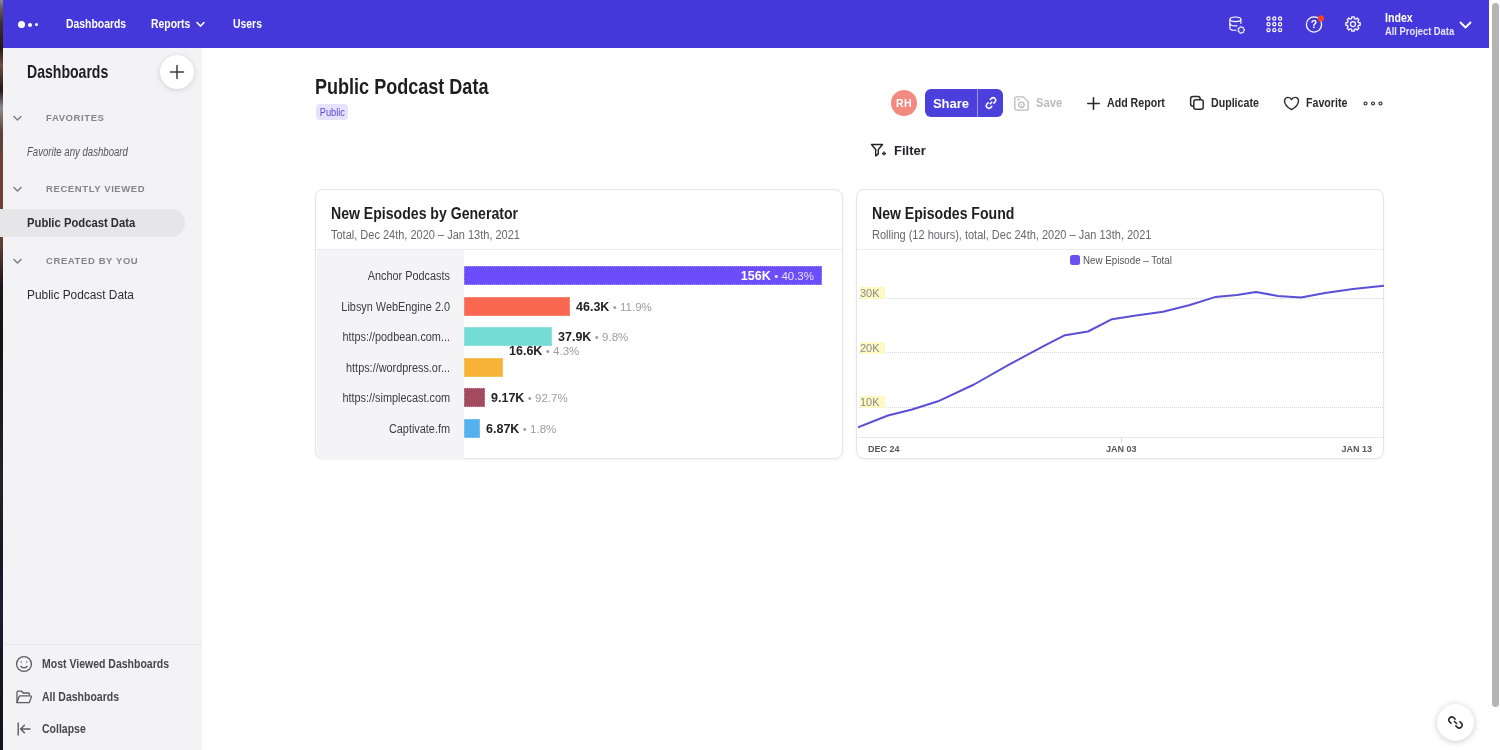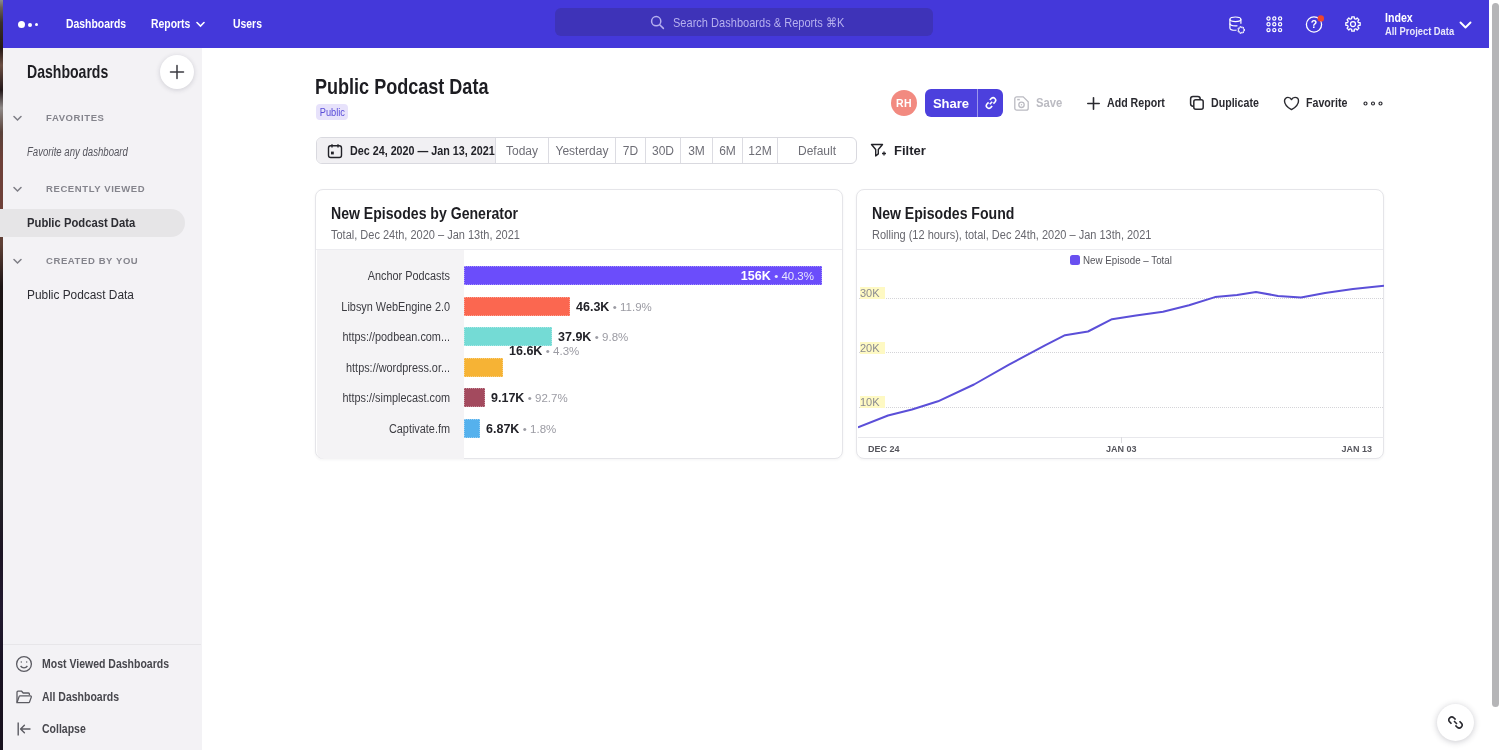--- a/index.html
+++ b/index.html
@@ -137,27 +137,20 @@
 <div id="nav">
   <div class="dot" style="left:18px;top:21px;width:7px;height:7px;"></div>
   <div class="dot" style="left:28px;top:22.5px;width:4px;height:4px;"></div>
   <div class="dot" style="left:34.5px;top:23px;width:3px;height:3px;"></div>
   <div class="navlink" style="left:66px;"><span class="sqz">Dashboards</span></div>
   <div class="navlink" style="left:151px;"><span class="sqz">Reports</span></div>
   <svg class="navicon" style="left:196px;top:21px;" width="9" height="7" viewBox="0 0 9 7">
       <path d="M1 1.5l3.5 3.5L8 1.5" stroke="#fff" stroke-width="1.6" fill="none" stroke-linecap="round"></path>
     </svg>
   <div class="navlink" style="left:233px;"><span class="sqz">Users</span></div>
-  <div id="search">
-    <svg width="15" height="15" viewBox="0 0 15 15">
-        <circle cx="6.2" cy="6.2" r="4.6" stroke="#b6b0ef" stroke-width="1.5" fill="none"></circle>
-        <path d="M9.7 9.7L13.4 13.4" stroke="#b6b0ef" stroke-width="1.5" stroke-linecap="round"></path>
-      </svg>
-    <span class="sqz">Search Dashboards &amp; Reports ⌘K</span>
-  </div>
 
   <svg class="navicon" style="left:1228px;top:16px;" width="18" height="18" viewBox="0 0 18 18" fill="none" stroke="#fff" stroke-width="1.2">
     <ellipse cx="7.4" cy="3.3" rx="5.5" ry="2.3"></ellipse>
     <path d="M1.9 3.3v8.6c0 1.3 2.45 2.35 5.5 2.35.35 0 .8-.01 1.1-.04M12.9 3.3v4.5"></path>
     <path d="M1.9 7.6c0 1.3 2.45 2.35 5.5 2.35.7 0 1.45-.06 2.1-.17"></path>
     <path d="M16.5 13.2 L16.5 14.8 L15.5 14.7 L15.1 15.4 L15.9 16.1 L14.7 17.1 L14.1 16.2 L13.3 16.4 L13.2 17.4 L11.7 17.1 L12.1 16.1 L11.4 15.6 L10.5 16.1 L9.9 14.8 L10.8 14.4 L10.8 13.6 L9.9 13.2 L10.5 11.9 L11.4 12.4 L12.1 11.9 L11.7 10.9 L13.2 10.6 L13.3 11.6 L14.1 11.8 L14.7 10.9 L15.9 11.9 L15.1 12.6 L15.5 13.3 Z" stroke-width="1" stroke-linejoin="round"></path>
   </svg>
 
   <svg class="navicon" style="left:1266px;top:16px;" width="17" height="17" viewBox="0 0 17 17" fill="none" stroke="#fff" stroke-width="1.2">
     <circle cx="2.5" cy="2.5" r="1.6"></circle>
@@ -283,38 +276,20 @@
       <path d="M8.5 13.6S1.5 9.6 1.5 4.9C1.5 2.9 3 1.4 5 1.4c1.5 0 2.9.9 3.5 2.2.6-1.3 2-2.2 3.5-2.2 2 0 3.5 1.5 3.5 3.5 0 4.7-7 8.7-7 8.7z" stroke-linejoin="round"></path>
     </svg>
     <span class="sqz" style="transform:scaleX(.85);">Favorite</span>
   </div>
   <svg class="abs" style="left:1161px;top:53px;" width="20" height="5" viewBox="0 0 20 5" fill="none" stroke="#2a2a30" stroke-width="1.2">
       <circle cx="2.5" cy="2.5" r="1.5"></circle>
       <circle cx="10" cy="2.5" r="1.5"></circle>
       <circle cx="17.5" cy="2.5" r="1.5"></circle>
     </svg>
 
-  <div id="daterow">
-    <div class="seg" id="seg0">
-      <svg width="16" height="16" viewBox="0 0 16 16" fill="none" stroke="#222228" stroke-width="1.4">
-        <rect x="1.5" y="2.8" width="13" height="11.7" rx="2.2"></rect>
-        <path d="M5 1.2v3.2M11 1.2v3.2"></path>
-        <rect x="4" y="8.6" width="2.8" height="2.8" fill="#222228" stroke="none"></rect>
-      </svg>
-      <span class="sqz">Dec 24, 2020 — Jan 13, 2021</span>
-    </div>
-    <div class="seg" style="width:53px;">Today</div>
-    <div class="seg" style="width:67px;">Yesterday</div>
-    <div class="seg" style="width:30px;">7D</div>
-    <div class="seg" style="width:35px;">30D</div>
-    <div class="seg" style="width:32px;">3M</div>
-    <div class="seg" style="width:30px;">6M</div>
-    <div class="seg" style="width:35px;">12M</div>
-    <div class="seg" style="width:78px;">Default</div>
-  </div>
   <div id="filter">
     <svg width="16" height="15" viewBox="0 0 16 15" fill="none" stroke="#222228" stroke-width="1.4">
       <path d="M1.5 1.5h11l-4.2 5v4.4l-2.6 2V6.5z" stroke-linejoin="round"></path>
       <path d="M12 10.5h4M14 8.5v4" stroke-width="1.3"></path>
     </svg>
     Filter
   </div>
 
   <div class="card" id="card1">
     <div class="ctitle"><span class="sqz">New Episodes by Generator</span></div>

